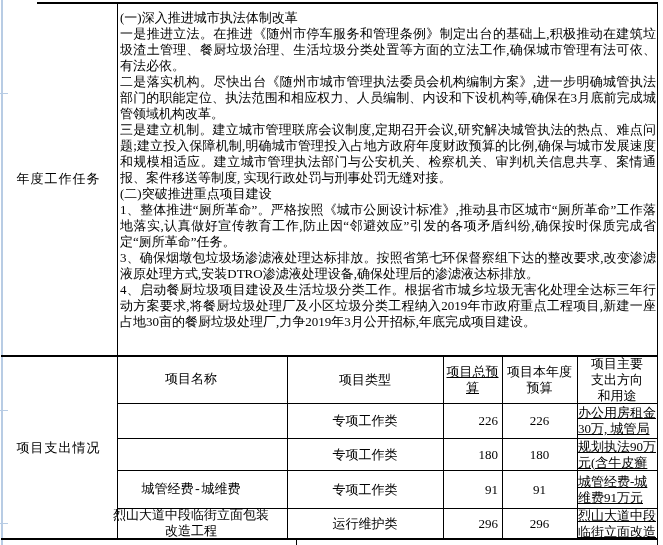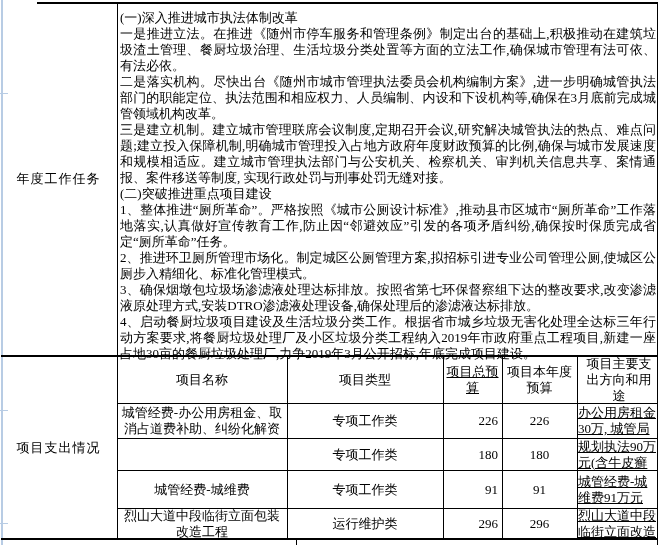--- a/index.html
+++ b/index.html
@@ -14,26 +14,26 @@
   #tasktext{position:absolute;left:120px;top:3px;width:536px;font-size:13px;line-height:16px;
             text-align:justify;overflow:hidden;height:351px;margin-top:7px;}
   .para{word-break:break-all;}
   
   .cell{position:absolute;display:flex;align-items:center;font-size:13px;line-height:16px;overflow:hidden;
         box-sizing:border-box;}
   .c-center{justify-content:center;text-align:center;}
   .c-right{justify-content:flex-end;text-align:right;padding-right:4px;}
   .c-left{justify-content:flex-start;text-align:left;padding-left:1px;text-decoration:underline;}
   .wrap{word-break:break-all;width:100%;}
-  .nameCell{left:117px;width:170px;padding:6px 2px;}
+  .nameCell{left:106px;width:170px;padding:6px 2px;font-family:Liberation Mono, monospace;}
   .typeCell{left:287px;width:156px;}
   .totalCell{left:443px;width:59px;}
   .yearCell{left:502px;width:75px;}
   .useCell{left:577px;width:80px;}
-  .hUse{padding:0 4px;justify-content:flex-end;}
+  .hUse{padding:0 11px;}
   #row2name{left:83px;width:204px;white-space:nowrap;overflow:hidden;}
 </style>
 </head>
 <body>
 
 <div id="page">
 
   <div class="grid" style="left:1px;top:0;width:2px;height:545px;"></div>
   <div class="grid" style="left:0;top:93px;width:8px;height:1px;"></div>
   <div class="grid" style="left:0;top:410px;width:8px;height:1px;"></div>
@@ -62,44 +62,40 @@
     <span>项目支出情况</span>
   </div>
 
   <div id="tasktext">
       <div class="para">(一)深入推进城市执法体制改革</div>
       <div class="para">一是推进立法。在推进《随州市停车服务和管理条例》制定出台的基础上,积极推动在建筑垃圾渣土管理、餐厨垃圾治理、生活垃圾分类处置等方面的立法工作,确保城市管理有法可依、有法必依。</div>
       <div class="para">二是落实机构。尽快出台《随州市城市管理执法委员会机构编制方案》,进一步明确城管执法部门的职能定位、执法范围和相应权力、人员编制、内设和下设机构等,确保在3月底前完成城管领域机构改革。</div>
       <div class="para">三是建立机制。建立城市管理联席会议制度,定期召开会议,研究解决城管执法的热点、难点问题;建立投入保障机制,明确城市管理投入占地方政府年度财政预算的比例,确保与城市发展速度和规模相适应。建立城市管理执法部门与公安机关、检察机关、审判机关信息共享、案情通报、案件移送等制度, 实现行政处罚与刑事处罚无缝对接。</div>
       <div class="para">(二)突破推进重点项目建设</div>
       <div class="para">1、整体推进“厕所革命”。严格按照《城市公厕设计标准》,推动县市区城市“厕所革命”工作落地落实,认真做好宣传教育工作,防止因“邻避效应”引发的各项矛盾纠纷,确保按时保质完成省定“厕所革命”任务。</div>
-      <div class="para">2、推进环卫厕所管理市场化。制定城区公厕管理方案,拟招标引进专业公司管理公厕,使城区公厕步入精细化、标准化管理模式。</div>
       <div class="para">3、确保烟墩包垃圾场渗滤液处理达标排放。按照省第七环保督察组下达的整改要求,改变渗滤液原处理方式,安装DTRO渗滤液处理设备,确保处理后的渗滤液达标排放。</div>
       <div class="para">4、启动餐厨垃圾项目建设及生活垃圾分类工作。根据省市城乡垃圾无害化处理全达标三年行动方案要求,将餐厨垃圾处理厂及小区垃圾分类工程纳入2019年市政府重点工程项目,新建一座占地30亩的餐厨垃圾处理厂,力争2019年3月公开招标,年底完成项目建设。</div>
     </div>
 
   <div class="cell c-center nameCell" style="top:357px;height:46px;">
     <span class="wrap">项目名称</span>
   </div>
   <div class="cell c-center typeCell" style="top:357px;height:46px;">
     <span class="wrap">项目类型</span>
   </div>
   <div class="cell c-center totalCell" style="top:357px;height:46px;padding:0 2px;text-decoration:underline;">
     <span class="wrap">项目总预算</span>
   </div>
   <div class="cell c-center yearCell" style="top:357px;height:46px;padding:0 2px;">
     <span class="wrap">项目本年度预算</span>
   </div>
   <div class="cell c-center useCell hUse" style="top:357px;height:46px;">
     <span class="wrap" style="width:68px;">项目主要支出方向和用途</span>
   </div>
 
-  <div class="cell c-center nameCell" style="top:404px;height:34px;">
-    <span class="wrap">城管经费-办公用房租金、取消占道费补助、纠纷化解资</span>
-  </div>
   <div class="cell c-center typeCell" style="top:404px;height:34px;">
     <span>专项工作类</span>
   </div>
   <div class="cell c-right totalCell" style="top:404px;height:34px;">
     <span>226</span>
   </div>
   <div class="cell c-center yearCell" style="top:404px;height:34px;">
     <span>226</span>
   </div>
   <div class="cell c-left useCell" style="top:404px;height:34px;">

